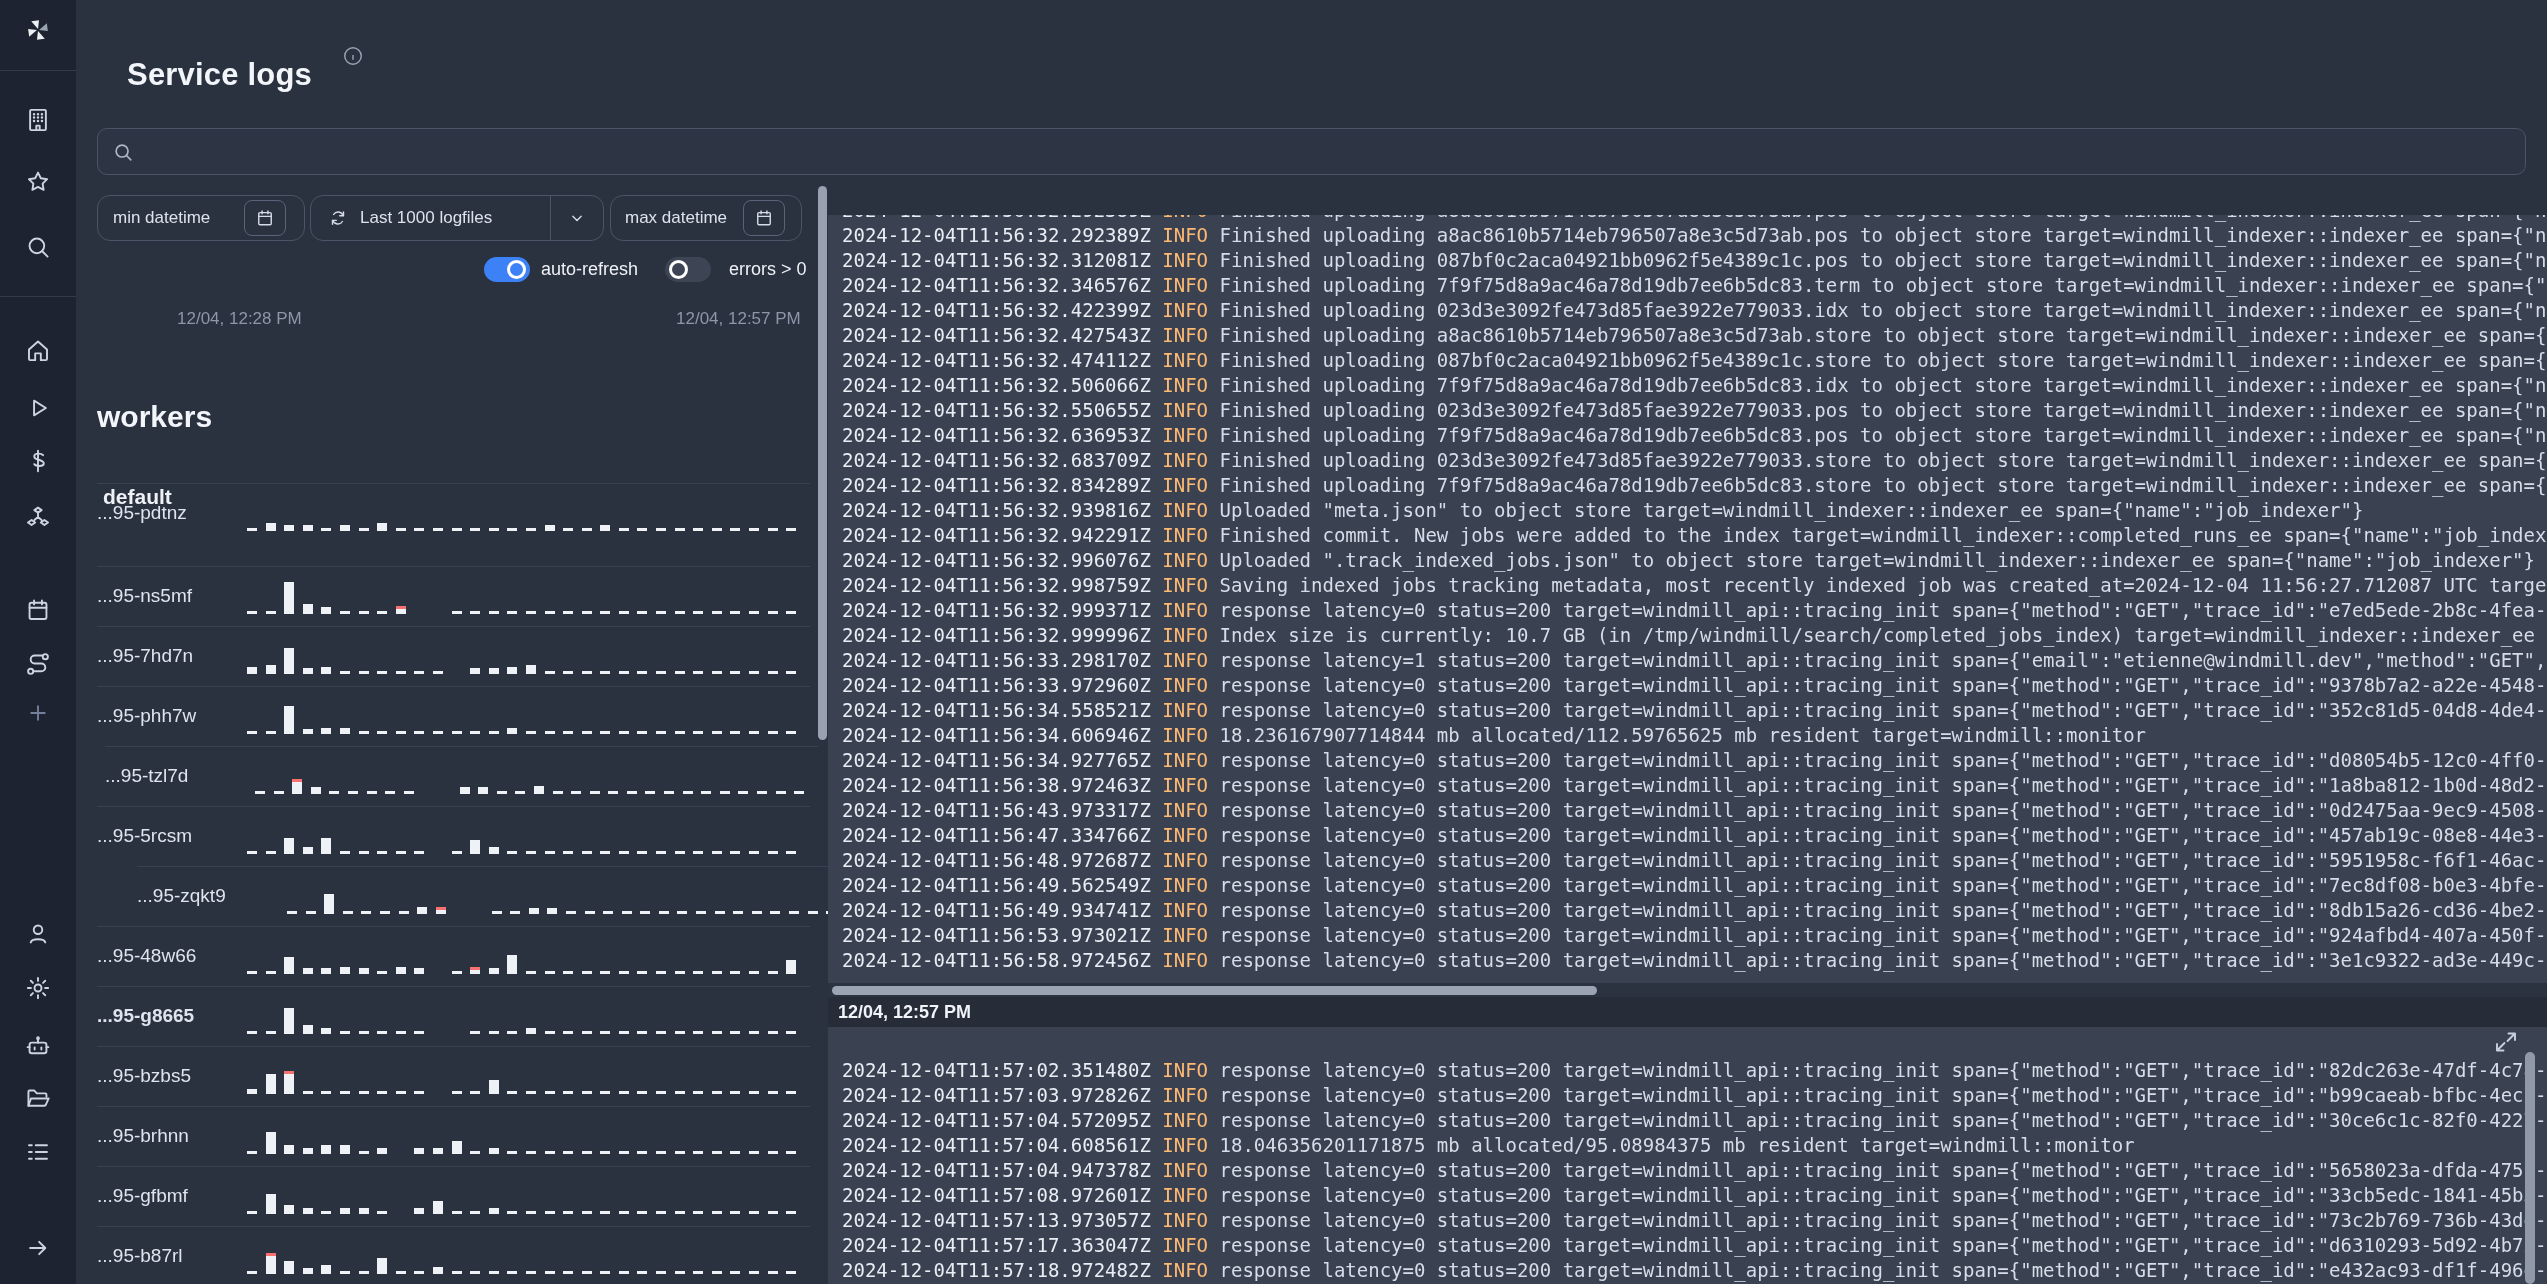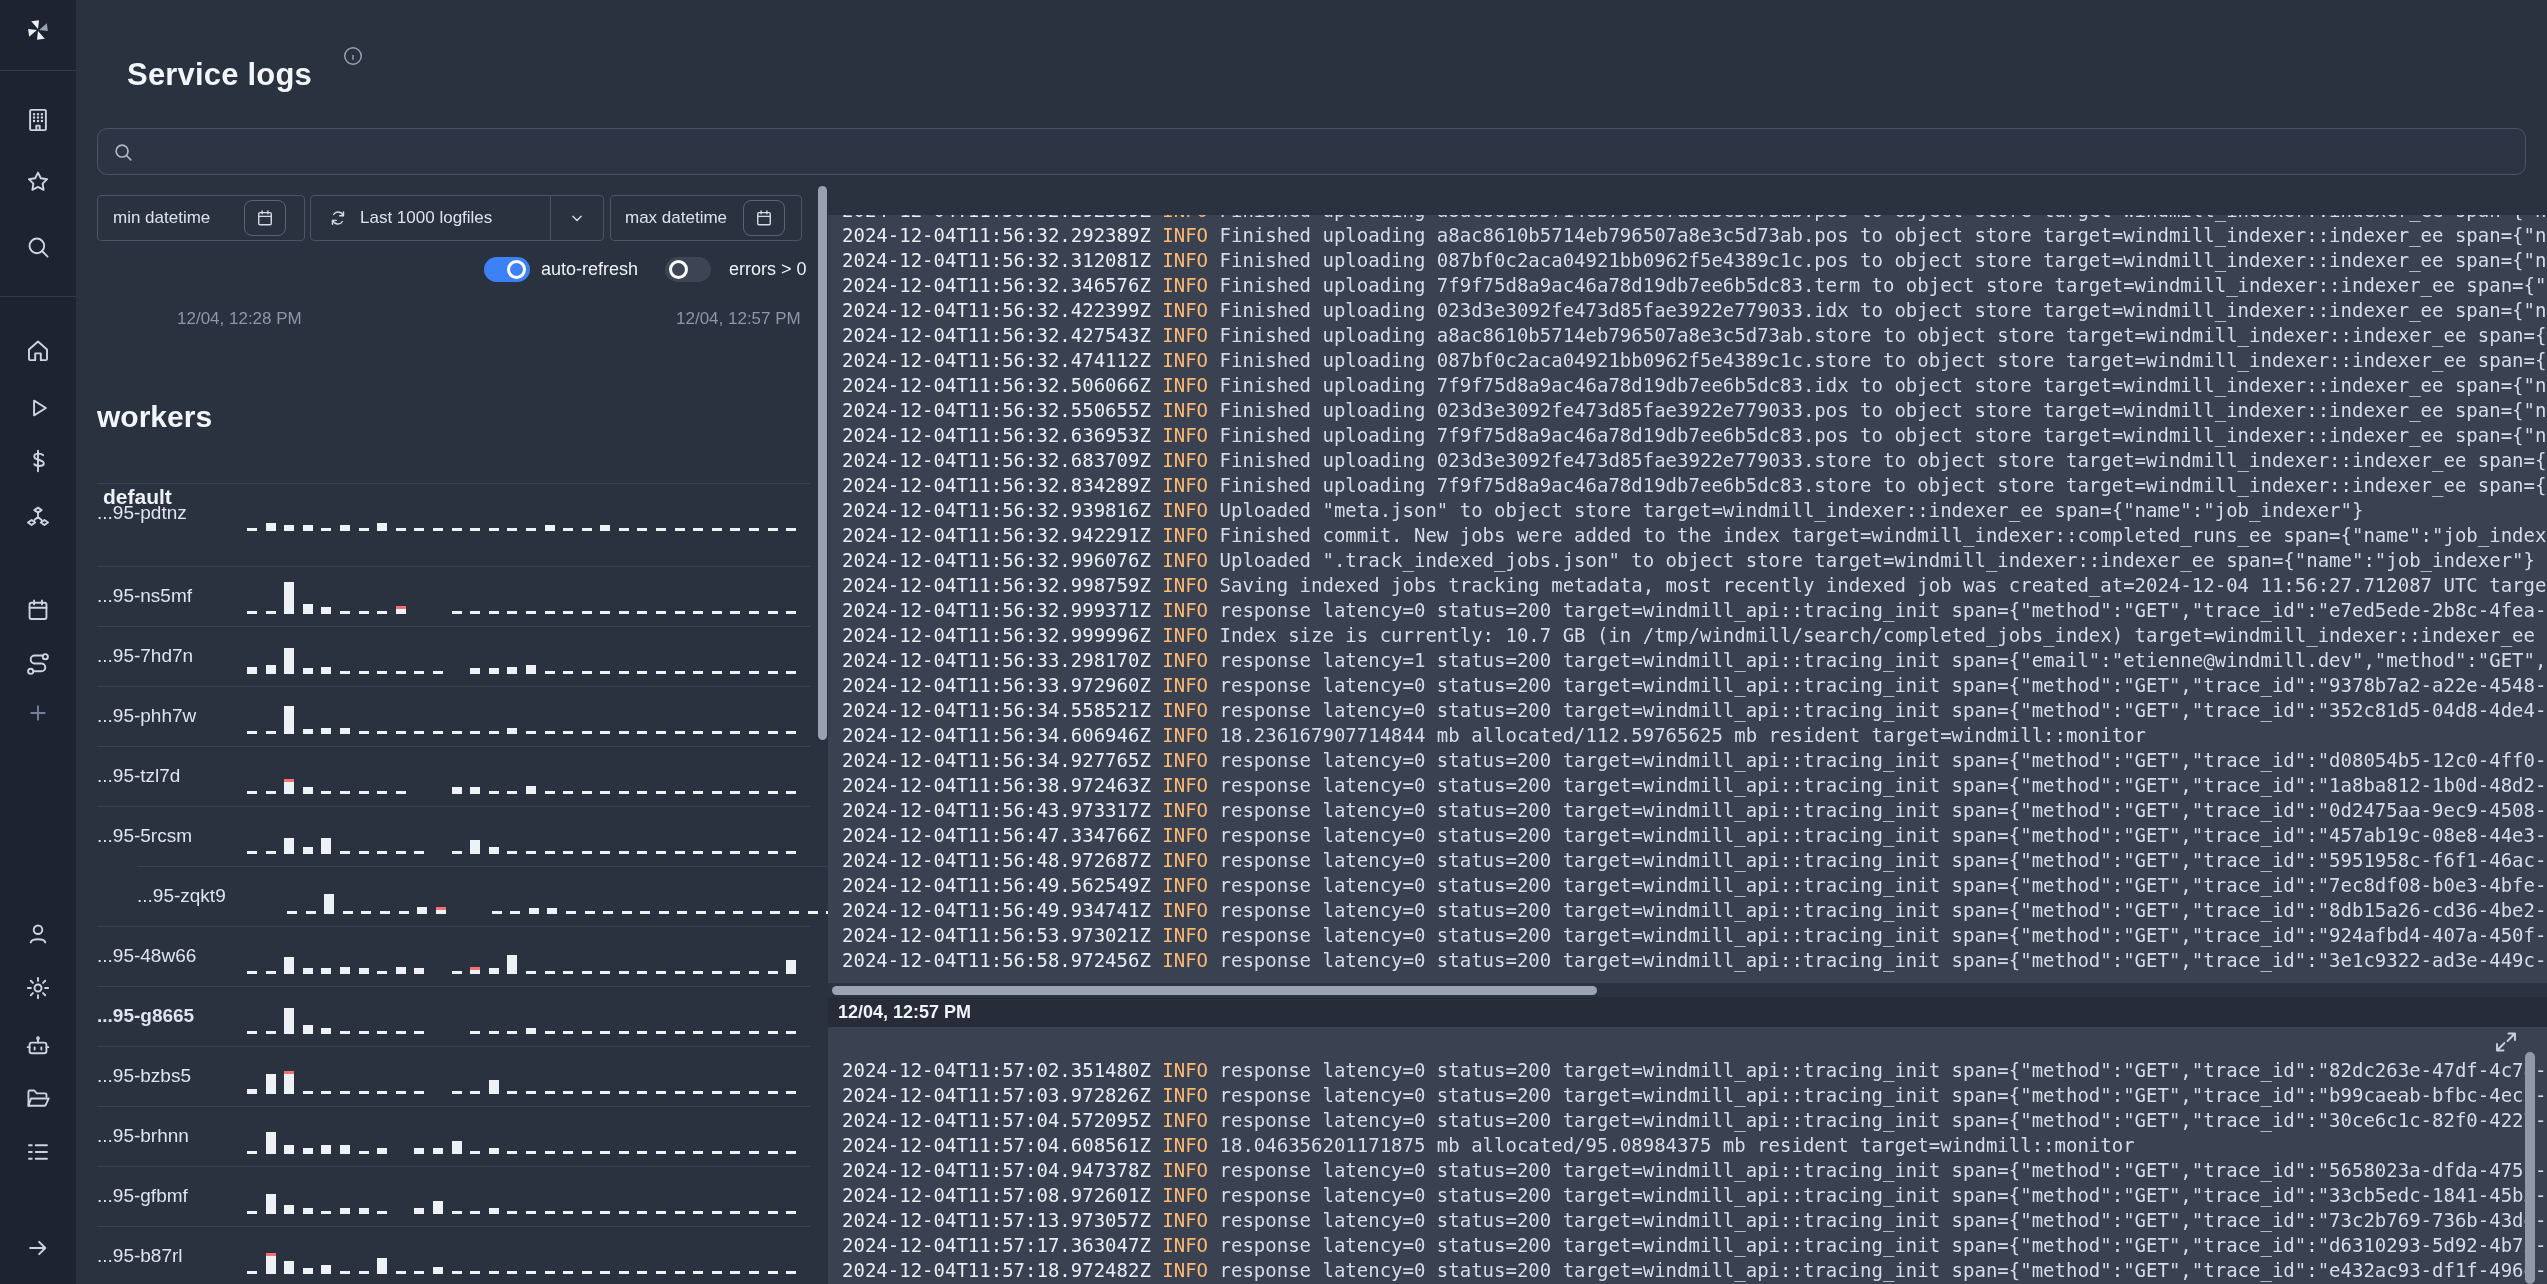--- a/index.html
+++ b/index.html
@@ -17,21 +17,21 @@
   #page-title{left:127px;top:36px;font-size:31px;font-weight:600;color:#f2f5f9;letter-spacing:.2px;}
   #title-info{left:342px;top:45px;width:22px;height:22px;}
   #title-info svg{width:22px;height:22px;stroke:#98a2b3;stroke-width:1.6;fill:none;}
   
   #search-box{left:97px;top:128px;width:2429px;height:47px;border:1px solid #4b5567;border-radius:10px;
               background:#2d3443;display:flex;align-items:center;box-sizing:border-box;padding-left:14px;}
   #search-box svg{width:22px;height:22px;stroke:#aeb7c6;stroke-width:1.8;fill:none;stroke-linecap:round;}
   #search-input{background:transparent;border:none;outline:none;color:#e7ecf3;font-size:17px;
                 flex:1;height:100%;font-family:"Liberation Sans",sans-serif;}
   
-  .pill{position:absolute;top:195px;height:46px;border:1px solid #4b5567;border-radius:4px;
+  .pill{position:absolute;top:195px;height:46px;border:1px solid #4b5567;border-radius:13px;
         background:#2a313f;display:flex;align-items:center;box-sizing:border-box;font-size:17px;color:#dde3ec;}
   .mini-btn{border:1px solid #59637a;border-radius:8px;width:40px;height:34px;display:flex;
             align-items:center;justify-content:center;}
   .mini-btn svg,.pill svg{width:20px;height:20px;stroke:#d6dce6;stroke-width:1.7;fill:none;
             stroke-linecap:round;stroke-linejoin:round;}
   #pill-min{left:97px;width:208px;padding-left:15px;justify-content:space-between;padding-right:18px;}
   #pill-files{left:310px;width:294px;padding-left:17px;}
   #pill-max{left:610px;width:192px;padding-left:14px;justify-content:space-between;padding-right:16px;}
   .pill .sep{width:1px;height:44px;background:#4b5567;margin-left:auto;}
   .chev-zone{width:52px;display:flex;align-items:center;justify-content:center;height:100%;}
@@ -635,21 +635,21 @@
             <div class="fill" style="height: 3px;"></div>
           </div>
           <div class="bar">
             <div class="fill" style="height: 3px;"></div>
           </div>
           <div class="bar">
             <div class="fill" style="height: 3px;"></div>
           </div>
         </div>
       </div>
-      <div class="wrow" style="top: 746px;">
+      <div class="wrow" style="top: 746px; margin-left: 8px;">
         <div class="divider"></div>
         <span class="wname">...95-tzl7d</span>
         <div class="spark">
           <div class="bar">
             <div class="fill" style="height: 3px;"></div>
           </div>
           <div class="bar">
             <div class="fill" style="height: 3px;"></div>
           </div>
           <div class="bar">

